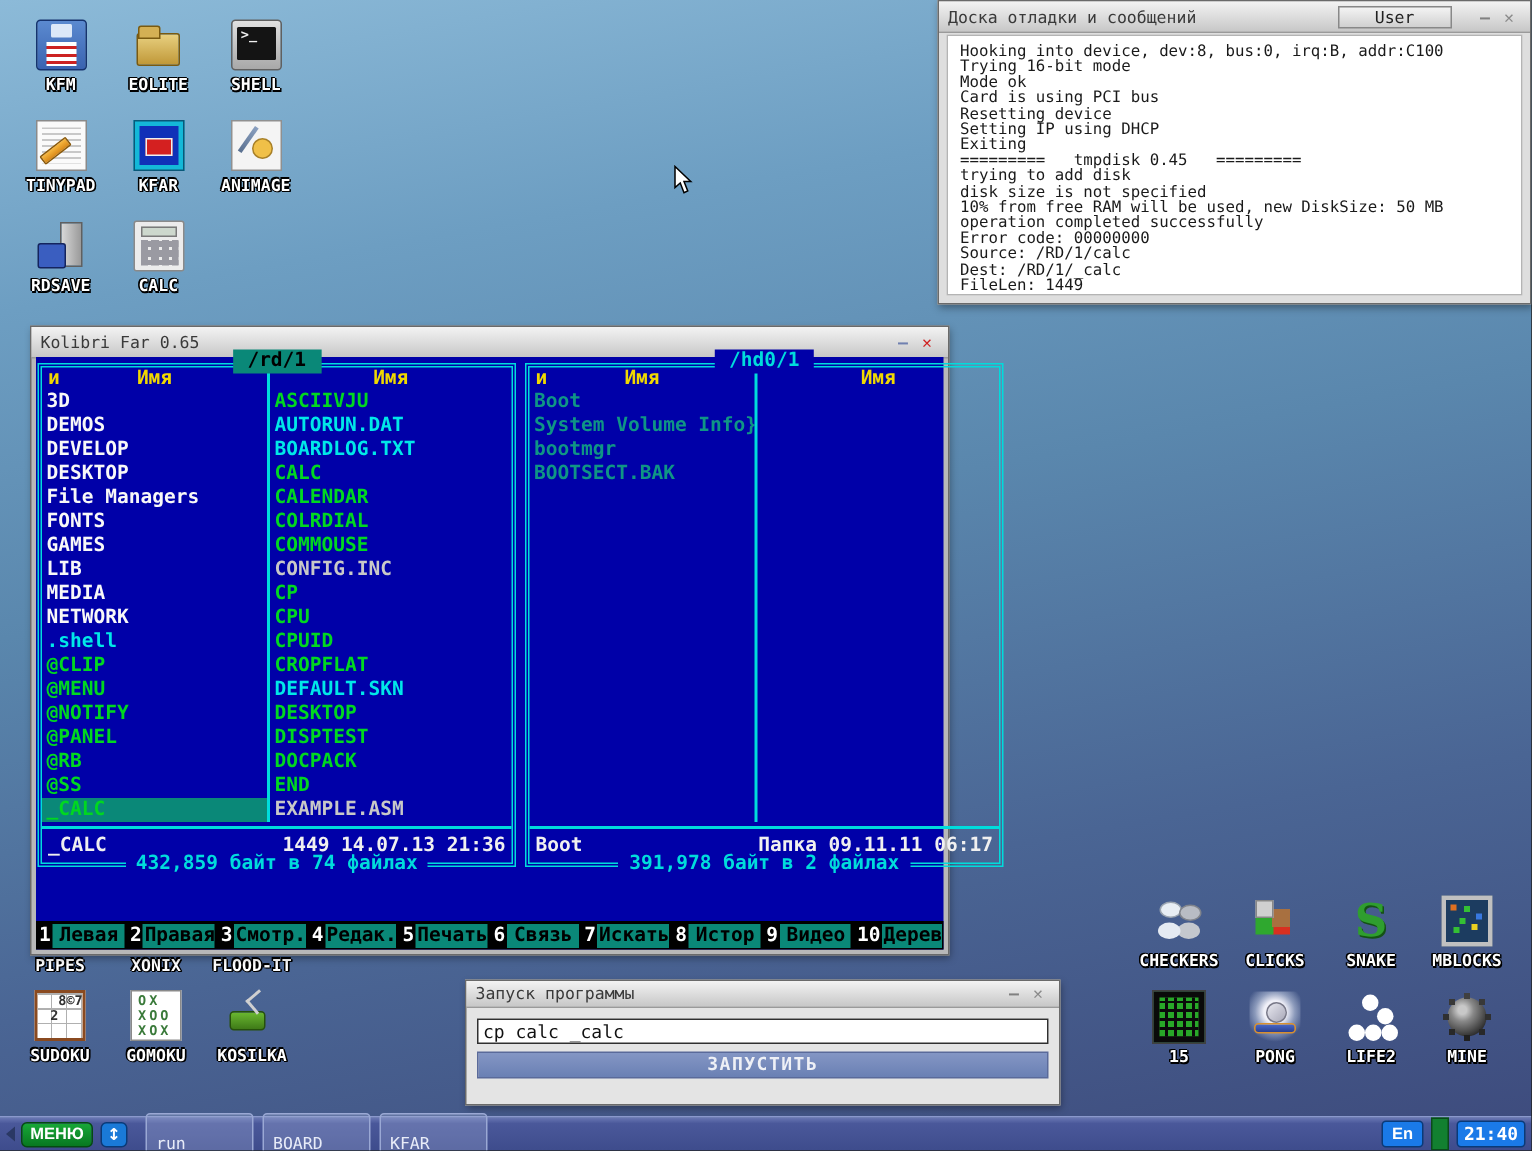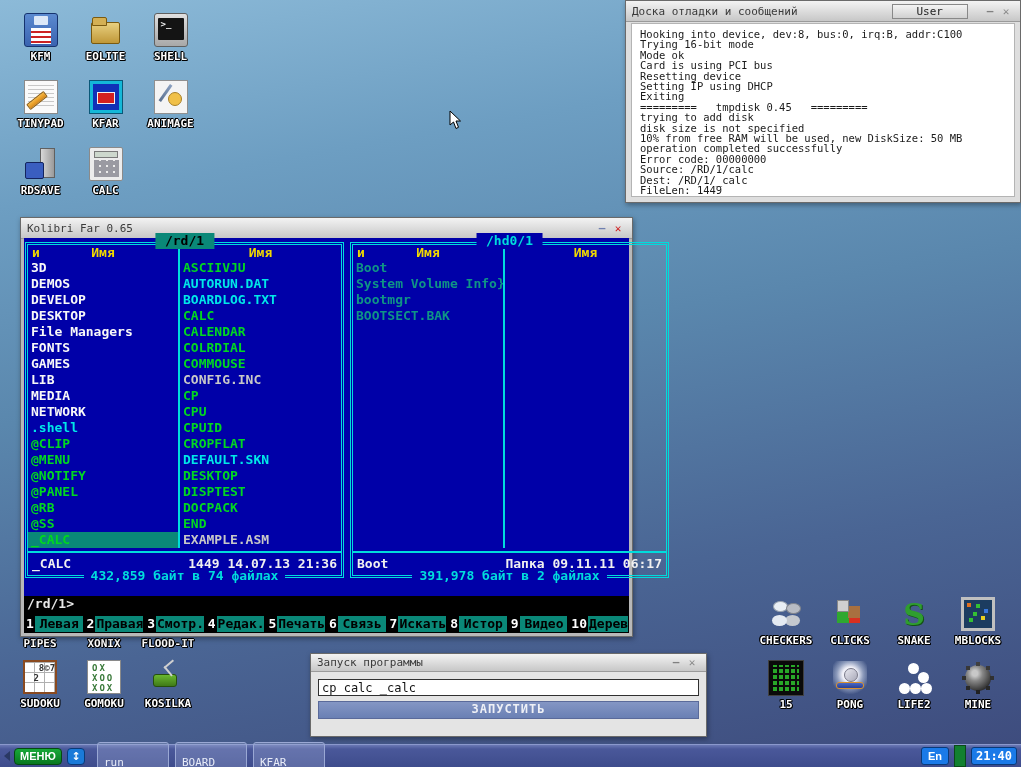--- a/index.html
+++ b/index.html
@@ -333,21 +333,20 @@
           </div>
           <div class="pline"></div>
           <div class="pstatus">
             <span>Boot</span>
             <span>Папка 09.11.11 06:17</span>
           </div>
           <div class="pbytes"><span>391,978 байт в 2 файлах</span></div>
         </div>
 
       </div>
-      <div class="far-cmd">/rd/1&gt;</div>
       <div class="far-fkeys">
           <div class="fk">
             <span class="n">1</span>
             <span class="l">Левая</span>
           </div>
           <div class="fk">
             <span class="n">2</span>
             <span class="l">Правая</span>
           </div>
           <div class="fk">

